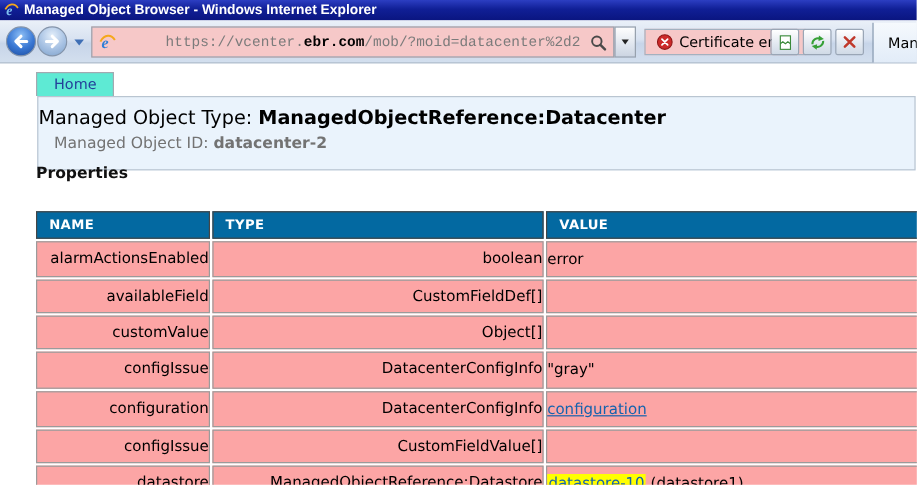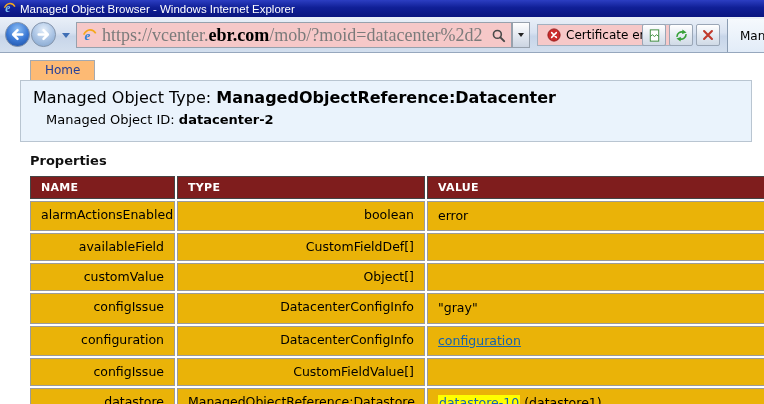--- a/index.html
+++ b/index.html
@@ -8,21 +8,21 @@
     position:relative; overflow:hidden; background:#fff;
     font-family:"DejaVu Sans", sans-serif;
   }
   
   .titlebar {
     position:absolute; top:0; left:0; width:764px; height:17px;
     background:linear-gradient(#2c3ec2 0%, #101f96 45%, #0a1580 100%);
     display:flex; align-items:center; gap:4px; padding-left:3px;
   }
   .titlebar .wtitle {
-    color:#fff; font-weight:normal; font-size:11.5px;
+    color:#fff; font-weight:bold; font-size:11.5px;
     font-family:"Liberation Sans", sans-serif; white-space:nowrap;
   }
   .ie { display:block; }
   
   .toolbar {
     position:absolute; top:17px; left:0; width:764px; height:36px;
     background:linear-gradient(#eaf0f8 0%, #d8e2f1 45%, #c7d5e9 55%, #d3dfee 100%);
     border-bottom:1px solid #96a7bd;
   }
   .navbtn { position:absolute; top:4px; width:27px; height:27px; cursor:pointer; }
@@ -31,22 +31,22 @@
   .caret-down {
     width:0; height:0; border-left:4px solid transparent; border-right:4px solid transparent;
     border-top:5px solid #3f6fb5; position:absolute; top:16px; left:62px;
   }
   .addr {
     position:absolute; left:76px; top:5px; width:436px; height:26px;
     background:#f6c8c8; border:1px solid #97a1ad;
     display:flex; align-items:center; gap:5px; padding:0 5px;
   }
   .addr .url {
-    flex:1; font-size:18px; white-space:nowrap; overflow:hidden;
-    font-family:Liberation Serif, serif; color:#7b7b7b;
+    flex:1; font-size:12px; white-space:nowrap; overflow:hidden;
+    font-family:Liberation Mono, monospace; color:#7b7b7b;margin-left:36px;
   }
   .addr .url .domain { color:#000; font-weight:600; }
   .addr-drop {
     position:absolute; left:512px; top:5px; width:18px; height:26px;
     background:linear-gradient(#fefefe,#dfe5ee 60%,#ccd5e2);
     border:1px solid #97a1ad; display:flex; align-items:center; justify-content:center; cursor:pointer;
   }
   .addr-drop .tri {
     width:0; height:0; border-left:3.5px solid transparent; border-right:3.5px solid transparent;
     border-top:4.5px solid #222;
@@ -70,49 +70,49 @@
     position:absolute; left:727px; top:2px; width:37px; height:33px;
     border-left:1px solid #8a9cb2;
     background:linear-gradient(#f5f9fd,#e2ecf8);
     display:flex; align-items:center; gap:4px; padding-left:8px;
     font-size:12px; color:#000; white-space:nowrap; overflow:hidden; cursor:pointer;
   }
   
   .content { position:absolute; top:53px; left:0; width:764px; height:351px; background:#fff; }
   .hometab {
     position:absolute; left:30px; top:7px; z-index:2;
-    background:#fdba74; border:1px solid #a3a9b1; border-bottom:none;
+    background:#5eead4; border:1px solid #a3a9b1; border-bottom:none;
     padding:2px 14px 3px; font-size:12px; color:#24409a; cursor:pointer;
   }
   .headerbox {
-    position:absolute; left:20px; top:27px; width:732px; height:62px;
+    position:absolute; left:31px; top:27px; width:732px; height:62px;
     background:#eaf3fc; border:1px solid #b9c5d1;
-    padding:7px 12px 0;
+    padding:7px 0 0;
   }
   .headerbox .line1 { font-size:16px; color:#000; }
-  .headerbox .line2 { font-size:13px; color:#000000; margin:5px 0 0 13px; }
+  .headerbox .line2 { font-size:13px; color:#737373; margin:5px 0 0 13px; }
   .headerbox b { font-weight:bold; }
-  .props-heading { position:absolute; left:30px; top:100px; font-size:13px; font-weight:bold; color:#111; }
+  .props-heading { position:absolute; left:30px; top:84px; font-size:13px; font-weight:bold; color:#111; }
   
   .ptable {
     position:absolute; left:28px; top:121px;
     border-collapse:separate; border-spacing:2px; width:900px;
     font-size:12.5px; table-layout:fixed;
   }
   .ptable th {
-    background:#7f1d1d; border:1px solid #454545; color:#fff;
+    background:#0369a1; border:1px solid #454545; color:#fff;
     font-size:11px; font-weight:bold; text-align:left;
     padding:4px 10px; letter-spacing:.3px;
   }
   .ptable td {
-    border:1px solid #9b9b9b; background:#eab308; color:#000;
-    padding:4px 10px; vertical-align:top; line-height:1.45;
+    border:1px solid #9b9b9b; background:#fca5a5; color:#000;
+    padding:4px 0; vertical-align:top; line-height:1.45;
   }
   .col-name  { width:145px; text-align:right; }
-  .col-type  { width:248px; text-align:right; }
+  .col-type  { width:276px; text-align:right; }
   .col-value { text-align:left; }
   .val-line { margin:1px 0; }
   a.moblink { color:#1563ae; text-decoration:underline; cursor:pointer; }
   a.moblink.hl { background:#ffff00; padding:0 1px; }
 </style>
 </head>
 <body>
 
 <div class="titlebar">
   <svg class="ie" width="13" height="13" viewBox="0 0 18 18">

